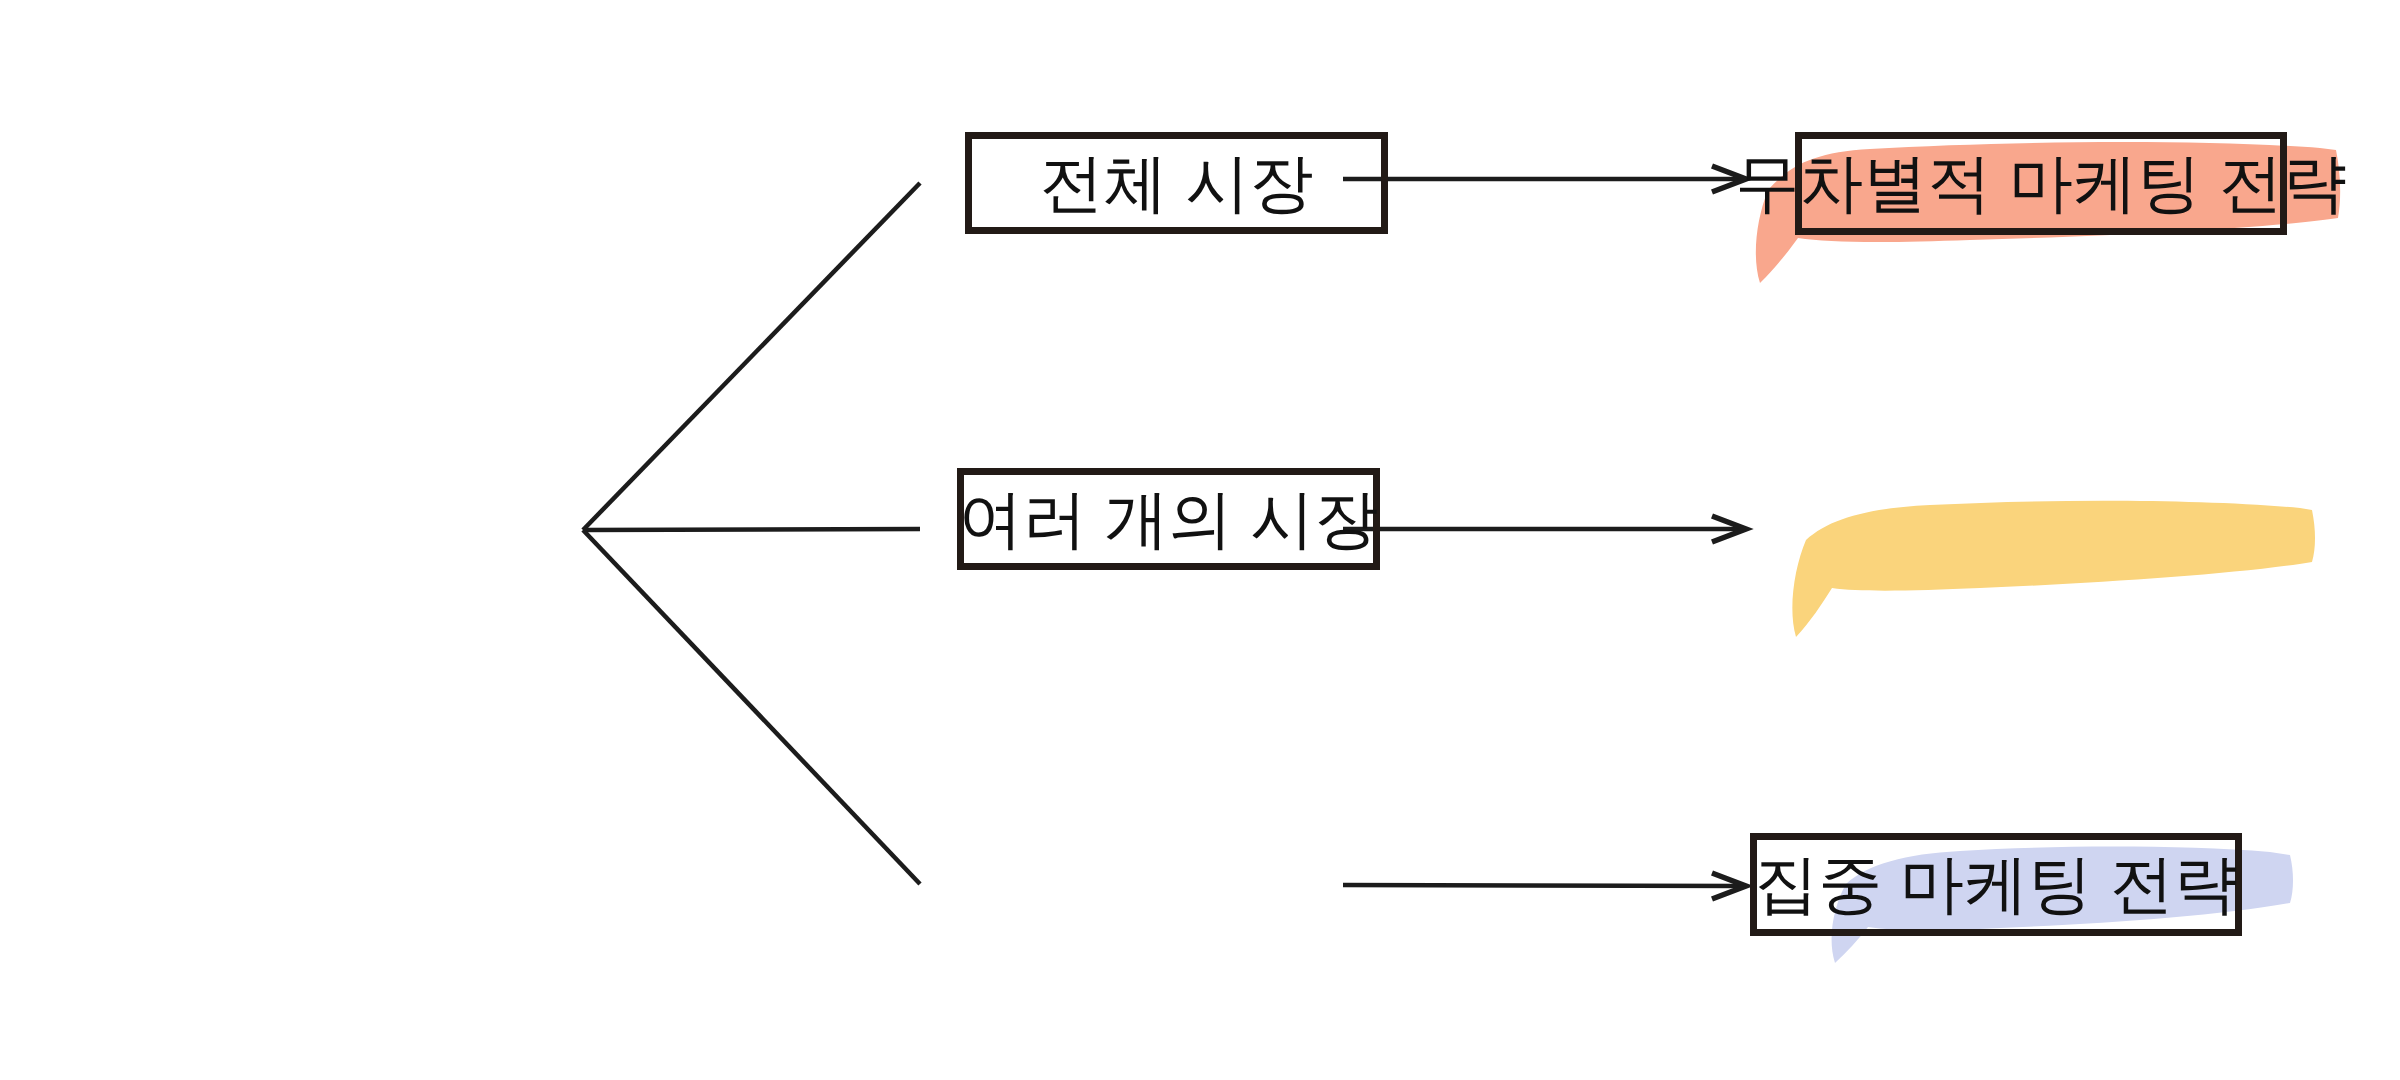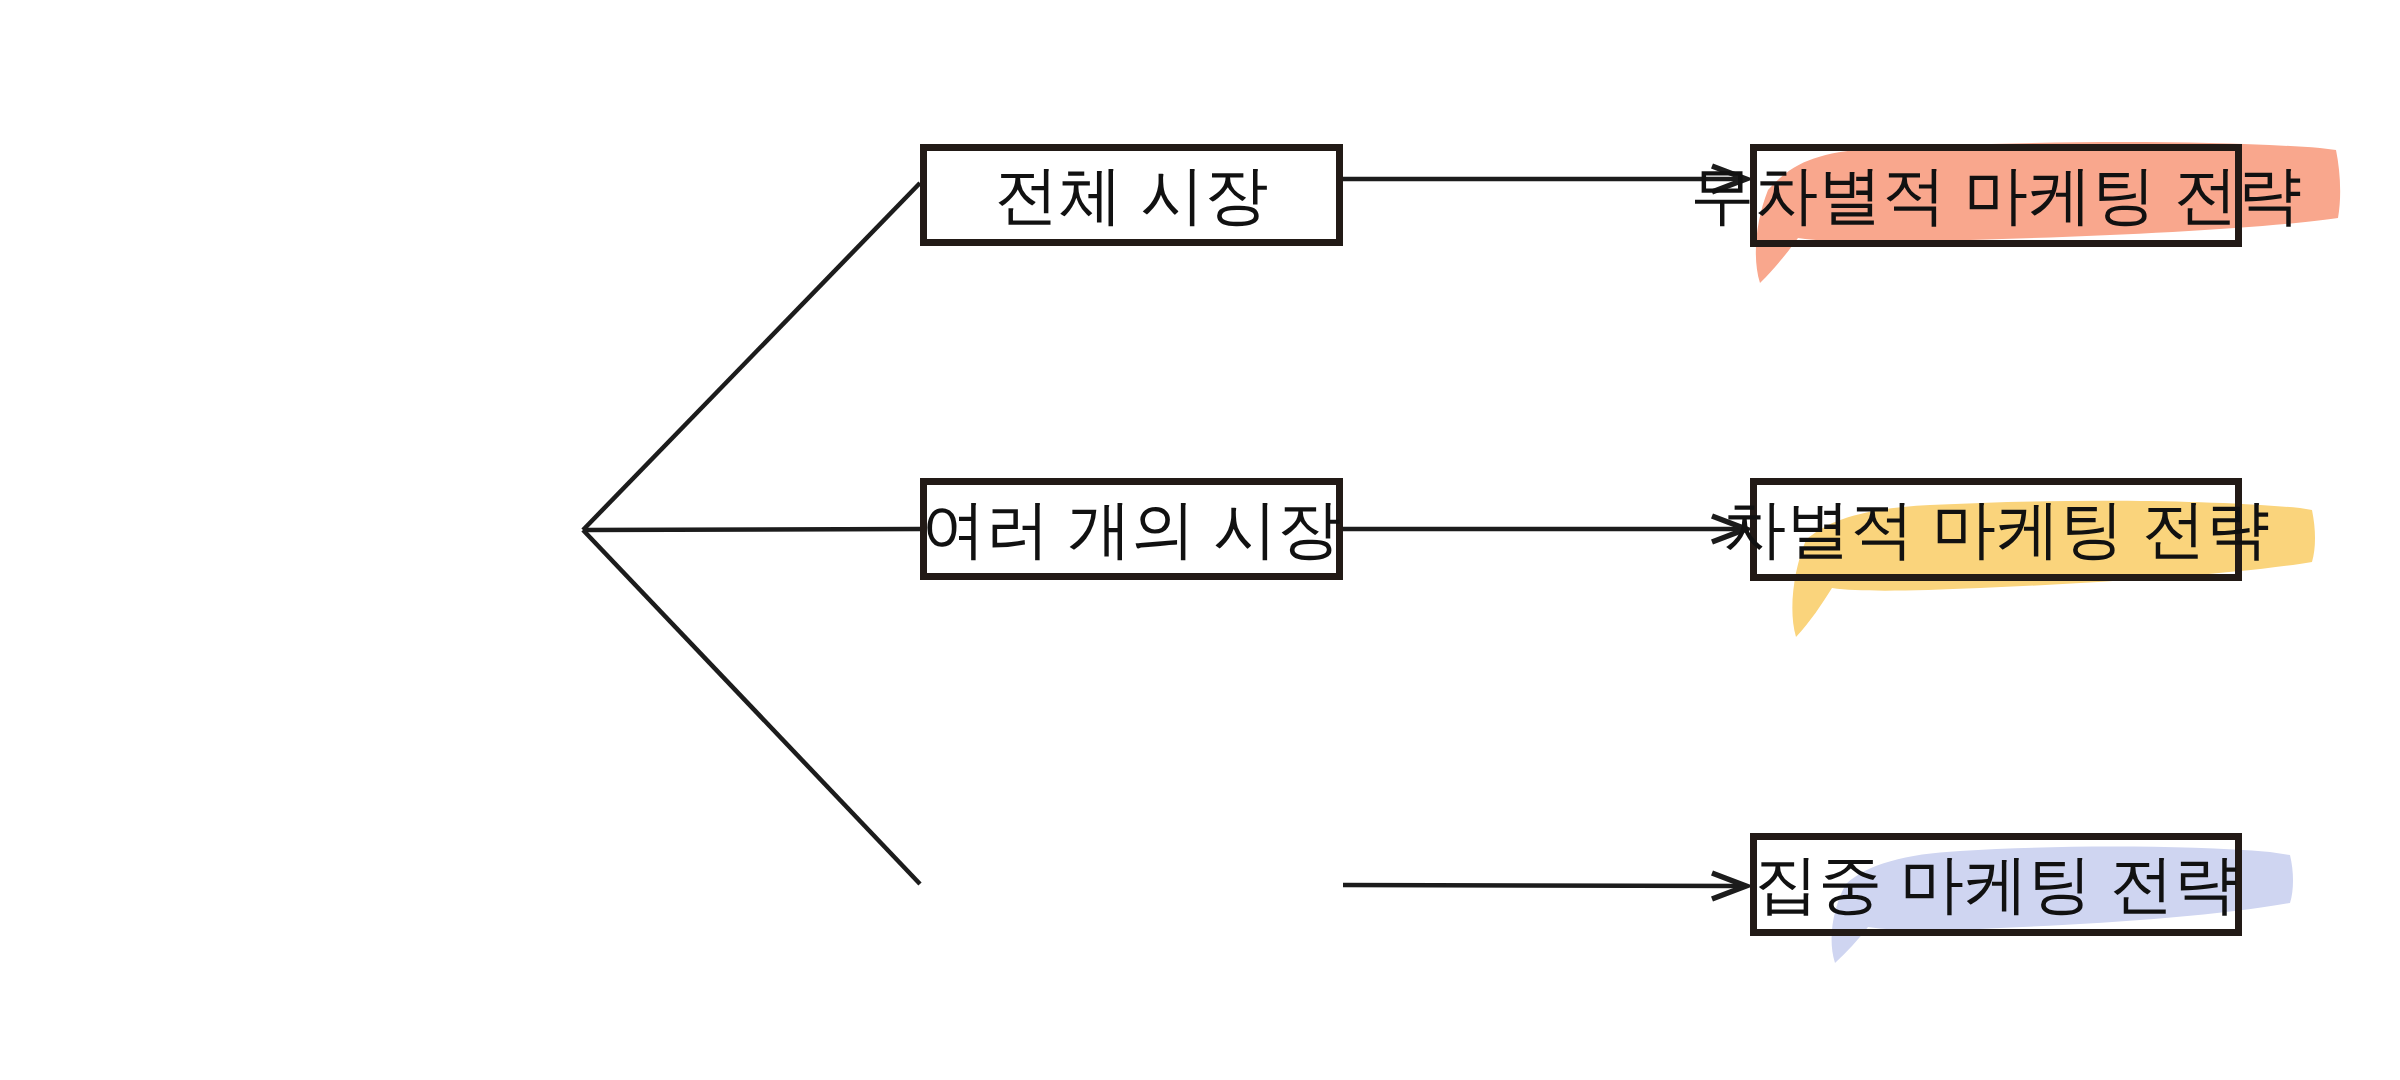--- a/index.html
+++ b/index.html
@@ -46,22 +46,22 @@
     width: 423px;
     height: 102px;
     font-size: 64px;
   }
   .strat-box {
     left: 1750px;
     width: 492px;
     height: 103px;
     font-size: 64px;
   }
-  .opt-1, .strat-1 { top: 144px; }
-  .opt-2, .strat-2 { top: 478px; }
+  .opt-1, .strat-1 { top: 132px; margin-left: 45px; }
+  .opt-2, .strat-2 { top: 468px; margin-left: 37px; }
   .opt-3, .strat-3 { top: 833px; }
   .label {
     white-space: nowrap;
   }
   .root-label {
     white-space: normal;
   }
 </style>
 </head>
 <body>
@@ -120,20 +120,17 @@
   <div class="box opt-box opt-1">
     <span class="label">전체 시장</span>
   </div>
   <div class="box opt-box opt-2">
     <span class="label">여러 개의 시장</span>
   </div>
 
   <div class="box strat-box strat-1">
     <span class="label">무차별적 마케팅 전략</span>
   </div>
-  <div class="box strat-box strat-2">
-    <span class="label">차별적 마케팅 전략</span>
-  </div>
   <div class="box strat-box strat-3">
     <span class="label">집중 마케팅 전략</span>
   </div>
 
 </div>
 
 </body></html>

